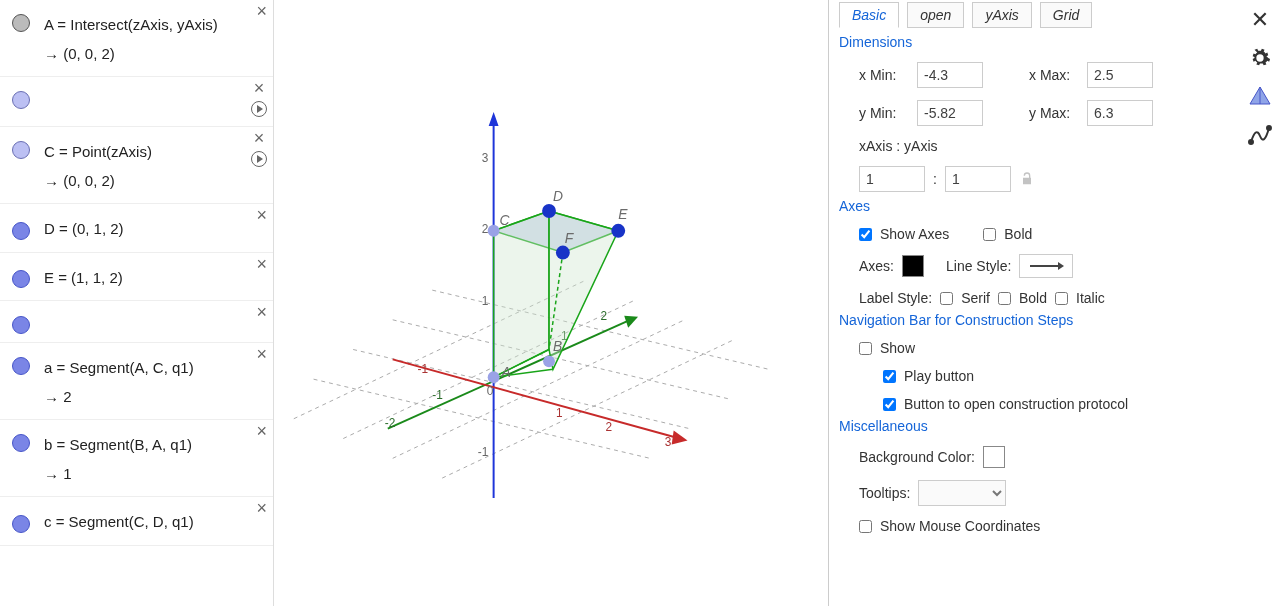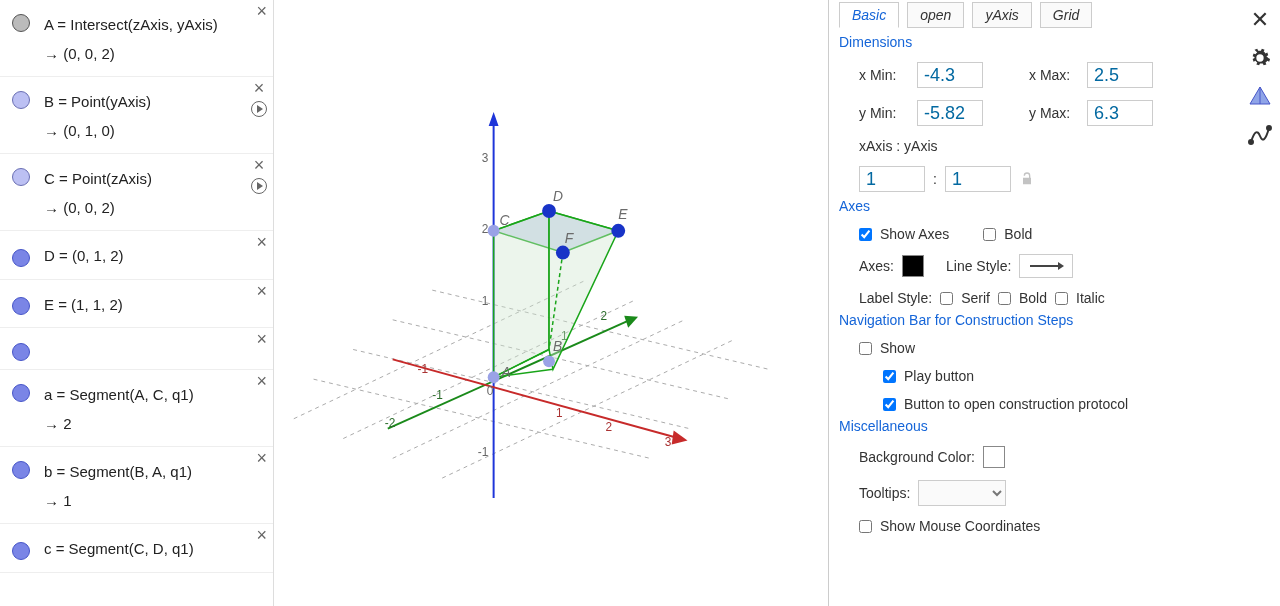--- a/index.html
+++ b/index.html
@@ -44,21 +44,21 @@
   .tickr { fill: #a33; }
   .tickg { fill: #2a6b2a; }
   
   .props { width: 412px; border-left: 1px solid #ccc; padding: 2px 6px 6px 10px; overflow-y: auto; font-size: 14px; color: #333; }
   .tabs { display: flex; gap: 8px; margin-bottom: 6px; font-style: italic; }
   .tab { padding: 4px 12px; border: 1px solid #ccc; background: #fafafa; cursor: pointer; font-size: 14px; }
   .tab.active { background: #fff; border-bottom: 1px solid #fff; color: #1565d8; }
   .section-h { color: #1565d8; font-size: 14px; margin: 6px 0 10px; }
   .frow { display: flex; align-items: center; gap: 8px; margin: 12px 0 6px 20px; flex-wrap: wrap; }
   .frow label { min-width: 50px; }
-  .inpt { width: 66px; height: 26px; border: 1px solid #ccc; padding: 0 6px; font-size: 18px; color: #0369a1; }
+  .inpt { width: 66px; height: 26px; border: 1px solid #ccc; padding: 0 6px; font-size: 14px; color: #404040; }
   .cb { width: 13px; height: 13px; }
   .color-swatch { width: 22px; height: 22px; border: 1px solid #888; background: #000; }
   .linestyle { width: 54px; height: 24px; border: 1px solid #ccc; display:flex; align-items:center; justify-content:center; position:relative; }
   .linestyle::after { content:''; position:absolute; width:32px; height:2px; background:#444; }
   .linestyle::before { content:''; position:absolute; right:8px; border-left:6px solid #444; border-top:4px solid transparent; border-bottom:4px solid transparent; }
   .lock-ico { width:16px;height:16px; opacity:0.5; }
   .sel { height:24px; border:1px solid #ccc; background:#fafafa; color:#777; font-size:13px; padding:12px 4px; }
   
   .iconstrip { width: 40px; display:flex; flex-direction:column; align-items:center; gap:14px; padding-top:8px; }
   .iconstrip .ic { width:24px; height:24px; display:flex; align-items:center; justify-content:center; cursor:pointer; color:#333; }
@@ -72,24 +72,20 @@
       <div class="alg-body">
         <div>A = Intersect(zAxis, yAxis)</div>
         <div class="alg-arrow">→   (0, 0, 2)</div>
       </div>
       <div class="row-icons">
         <span class="close-x">×</span>
       </div>
     </div>
     <div class="algebra-row">
       <div class="bullet lav"></div>
-      <div class="alg-body">
-        <div>B = Point(yAxis)</div>
-        <div class="alg-arrow">→   (0, 1, 0)</div>
-      </div>
       <div class="row-icons">
         <span class="close-x">×</span>
         <span class="play-c"></span>
       </div>
     </div>
     <div class="algebra-row">
       <div class="bullet lav"></div>
       <div class="alg-body">
         <div>C = Point(zAxis)</div>
         <div class="alg-arrow">→   (0, 0, 2)</div>

